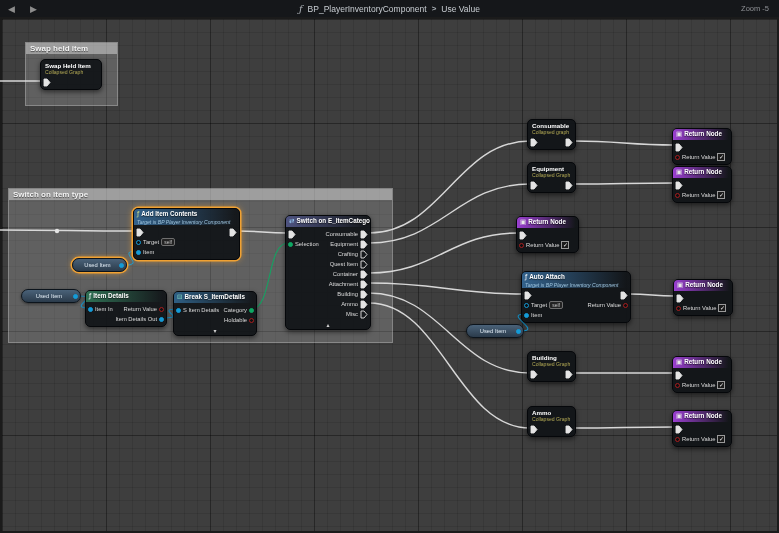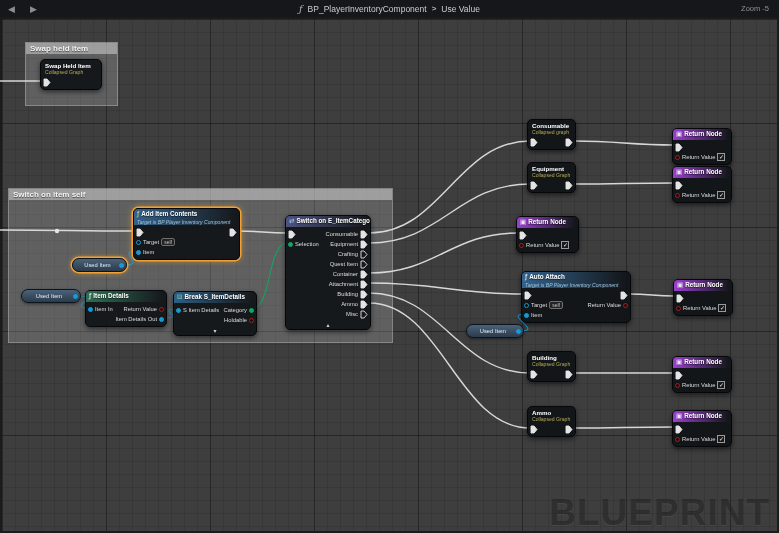--- a/index.html
+++ b/index.html
@@ -73,21 +73,21 @@
 </head>
 <body>
 
 <div id="app">
   <div id="canvas"></div>
   <div id="comments">
       <div class="comment" style="left: 25px; top: 42px; width: 93px; height: 64px;">
         <div class="ctitle">Swap held item</div>
       </div>
       <div class="comment" style="left: 8px; top: 188px; width: 385px; height: 155px;">
-        <div class="ctitle">Switch on item self</div>
+        <div class="ctitle">Switch on item type</div>
       </div>
     </div>
   <svg id="wires" width="779" height="533">
       <path d="M 0 81 C 22 81, 22 81, 44 81" stroke="#e4e4e4" stroke-width="1.4" fill="none" opacity="0.92"></path>
       <path d="M 0 230 C 61.2 230, 74.8 231, 136 231" stroke="#e4e4e4" stroke-width="1.4" fill="none" opacity="0.92"></path>
       <circle cx="57" cy="231" r="2.2" fill="#e4e4e4"></circle>
       <path d="M 238 231 C 260.05 231, 264.95 233, 287 233" stroke="#e4e4e4" stroke-width="1.4" fill="none" opacity="0.92"></path>
       <path d="M 369 233 C 441.45 233, 457.55 141, 530 141" stroke="#e4e4e4" stroke-width="1.4" fill="none" opacity="0.92"></path>
       <path d="M 369 243 C 441.45 243, 457.55 184, 530 184" stroke="#e4e4e4" stroke-width="1.4" fill="none" opacity="0.92"></path>
       <path d="M 369 273 C 436.05 273, 450.95 233, 518 233" stroke="#e4e4e4" stroke-width="1.4" fill="none" opacity="0.92"></path>
@@ -602,14 +602,13 @@
     </div>
     <div id="crumb">
       <span class="fnico">ƒ</span>
       <span>BP_PlayerInventoryComponent</span>
       <span class="sep">&gt;</span>
       <span>Use Value</span>
     </div>
     <div id="zoomlbl">Zoom -5</div>
   </div>
 
-  <div id="watermark">BLUEPRINT</div>
 </div>
 
 </body></html>

